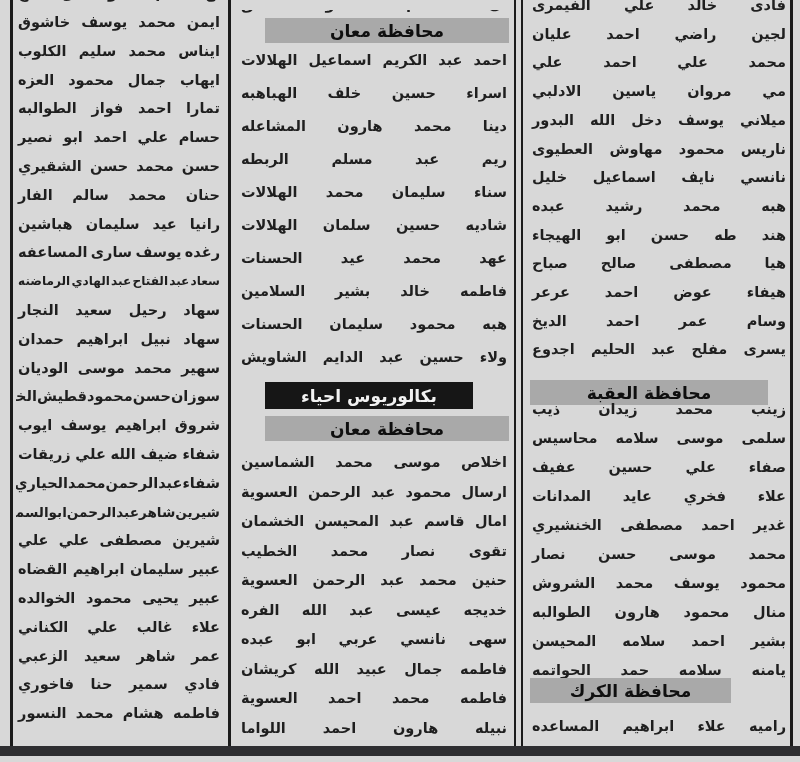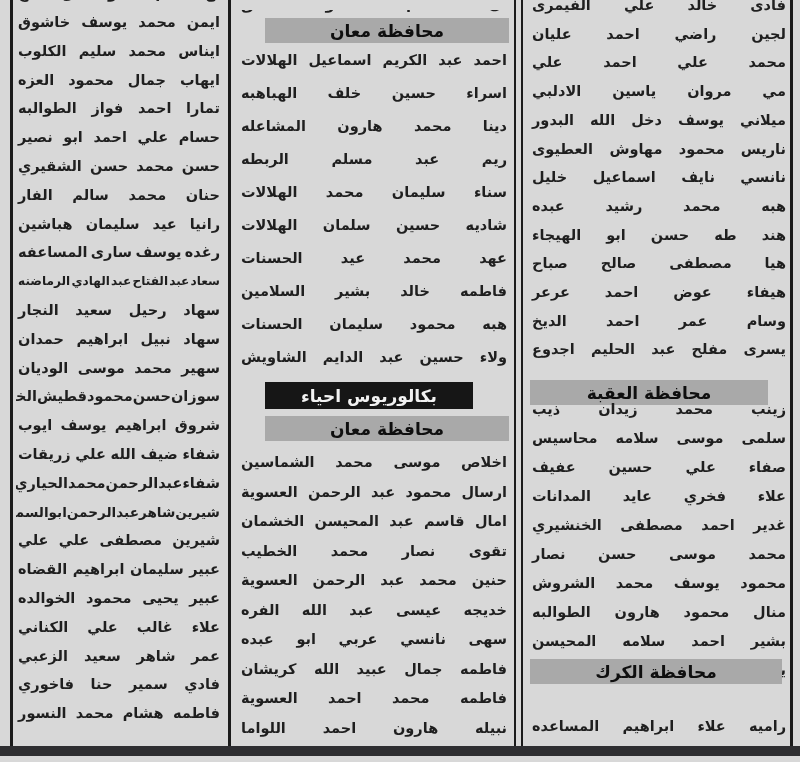--- a/index.html
+++ b/index.html
@@ -503,21 +503,21 @@
         <span class="w">احمد</span>
         <span class="w">سلامه</span>
         <span class="w">المحيسن</span>
       </div>
       <div class="name-row" style="top: 656px; font-size: 14.5px;">
         <span class="w">يامنه</span>
         <span class="w">سلامه</span>
         <span class="w">حمد</span>
         <span class="w">الحواتمه</span>
       </div>
-      <div class="hdr hdr-gray" style="top: 659px; left: 0px; width: 252px;">محافظة الكرك</div>
+      <div class="hdr hdr-gray" style="top: 678px; left: 0px; width: 201px;">محافظة الكرك</div>
       <div class="name-row" style="top: 712px; font-size: 14.5px;">
         <span class="w">راميه</span>
         <span class="w">علاء</span>
         <span class="w">ابراهيم</span>
         <span class="w">المساعده</span>
       </div>
     </div>
 
   <div class="bottom-bar"></div>
 </div>

